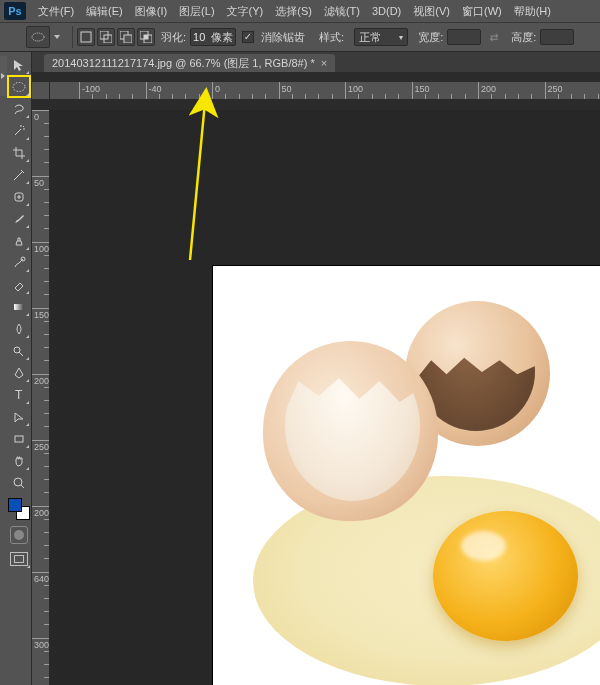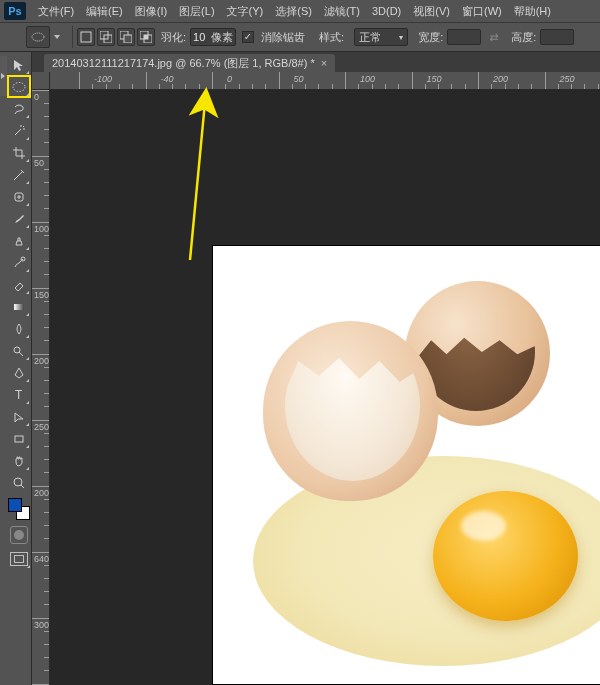--- a/index.html
+++ b/index.html
@@ -34,21 +34,21 @@
   .tool .sub{position:absolute;right:1px;bottom:1px;width:0;height:0;border-left:3px solid transparent;border-bottom:3px solid #bfbfbf;}
   .tool svg{display:block;}
   .tool.highlighted{outline:2px solid #ffe400;outline-offset:-1px;}
   .color-swatch{margin-top:4px;width:22px;height:22px;position:relative;}
   .swatch-bg{position:absolute;right:0;bottom:0;width:14px;height:14px;background:#fff;border:1px solid #000;}
   .swatch-fg{position:absolute;left:0;top:0;width:14px;height:14px;background:#0a4fb5;border:1px solid #000;}
   .qmask{width:18px;height:18px;margin:6px 0;border:1px solid #888;border-radius:3px;position:relative;}
   .qmask::after{content:"";position:absolute;left:3px;top:3px;right:3px;bottom:3px;border-radius:50%;background:#888;}
   .screen-mode{width:18px;height:14px;margin-top:2px;border:1px solid #bfbfbf;background:#535353;position:relative;}
   .screen-mode::after{content:"";position:absolute;left:3px;right:3px;top:2px;bottom:2px;border:1px solid #bfbfbf;}
-  .doc-zone{flex:1;display:flex;flex-direction:column;background:#2b2b2b;min-width:0;}
+  .doc-zone{flex:1;display:flex;flex-direction:column;background:#2b2b2b;min-width:0;gap:10px;}
   .tabbar{height:20px;background:#3b3b3b;display:flex;align-items:flex-end;padding-left:12px;}
   .doctab{height:18px;background:#535353;border-radius:3px 3px 0 0;padding:0 8px;display:flex;align-items:center;color:#d5d5d5;font-size:11px;}
   .doctab .close{margin-left:6px;color:#bfbfbf;cursor:pointer;}
   .ruler-h{height:18px;background:#535353;border-bottom:1px solid #2a2a2a;position:relative;overflow:hidden;}
   .ruler-corner{position:absolute;left:0;top:0;width:18px;height:18px;background:#535353;border-right:1px solid #2a2a2a;}
   .workspace{flex:1;position:relative;background:#272727;overflow:hidden;}
   .ruler-v{position:absolute;left:0;top:0;bottom:0;width:18px;background:#535353;border-right:1px solid #2a2a2a;overflow:hidden;}
   .canvas-img{position:absolute;left:180px;top:155px;width:420px;height:440px;background:#fff;border:1px solid #000;}
   
   .plate{position:absolute;left:40px;top:210px;width:380px;height:210px;border-radius:50%;background:radial-gradient(ellipse at 55% 45%,#f6edc4 0%,#f2e7b6 55%,#efe0a6 75%,rgba(239,224,166,0) 90%);}
@@ -56,21 +56,21 @@
   .yolk .hl{position:absolute;left:28px;top:20px;width:45px;height:30px;border-radius:50%;background:rgba(255,255,255,.6);filter:blur(2px);}
   .shell1{position:absolute;left:50px;top:75px;width:175px;height:180px;border-radius:50% 50% 48% 48%;background:radial-gradient(ellipse at 40% 35%,#f9e9d6 0%,#ecc9a7 60%,#d3a178 100%);}
   .shell1 .inner{position:absolute;left:22px;top:10px;width:135px;height:150px;border-radius:50%;background:radial-gradient(ellipse at 45% 30%,#fffaf3 0%,#f4e7d6 60%,#e6d0b6 100%);clip-path:polygon(0% 40%,10% 20%,25% 30%,40% 18%,55% 32%,70% 20%,85% 34%,100% 25%,100% 100%,0% 100%);}
   .shell2{position:absolute;left:192px;top:35px;width:145px;height:145px;border-radius:50%;background:radial-gradient(ellipse at 35% 30%,#f7e3cc 0%,#e8c29b 55%,#cf9a6f 100%);}
   .shell2 .inner{position:absolute;left:12px;top:12px;width:118px;height:118px;border-radius:50%;background:radial-gradient(ellipse at 45% 30%,#8c6545 0%,#6d4c33 60%,#553a27 100%);clip-path:polygon(0% 55%,12% 40%,25% 52%,40% 38%,55% 50%,70% 40%,85% 52%,100% 45%,100% 100%,0% 100%);}
   
   .arrow-svg{position:absolute;left:0;top:0;pointer-events:none;}
   
   .tick-h{position:absolute;top:0;height:18px;border-left:1px solid #9c9c9c;}
   .tick-h.small{height:6px;top:12px;}
-  .tick-h .lbl{position:absolute;top:2px;left:14px;font-size:9px;color:#bfbfbf;font-style:italic;}
+  .tick-h .lbl{position:absolute;top:2px;left:2px;font-size:9px;color:#bfbfbf;}
   .tick-v{position:absolute;left:0;width:18px;border-top:1px solid #9c9c9c;}
   .tick-v.small{width:6px;left:12px;}
   .tick-v .lbl{position:absolute;left:2px;top:1px;font-size:9px;color:#bfbfbf;}
 </style>
 </head>
 <body>
 
 <div class="menubar">
   <div class="ps-logo">Ps</div>
   <div class="menu-item">文件(F)</div>

